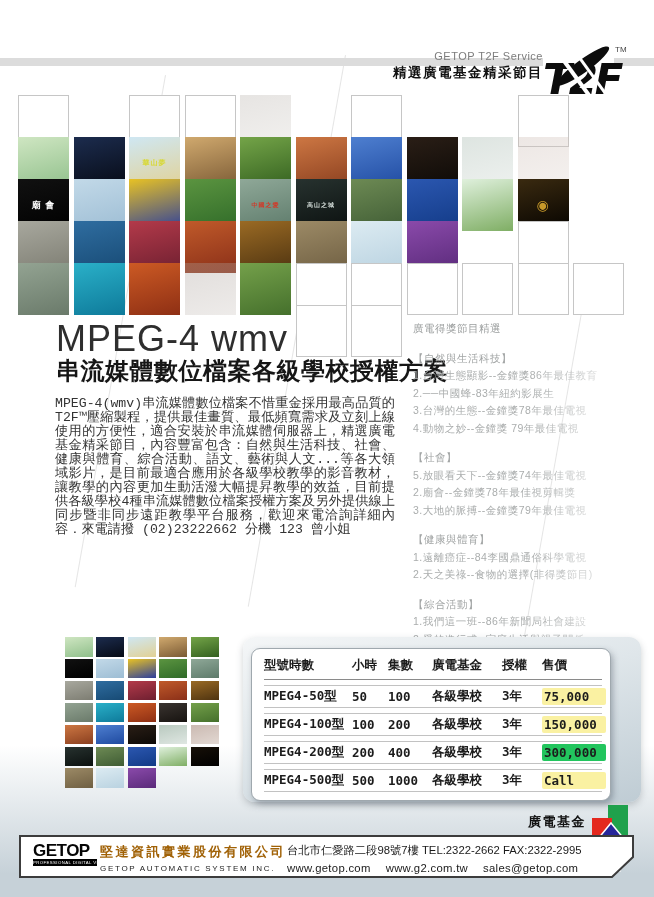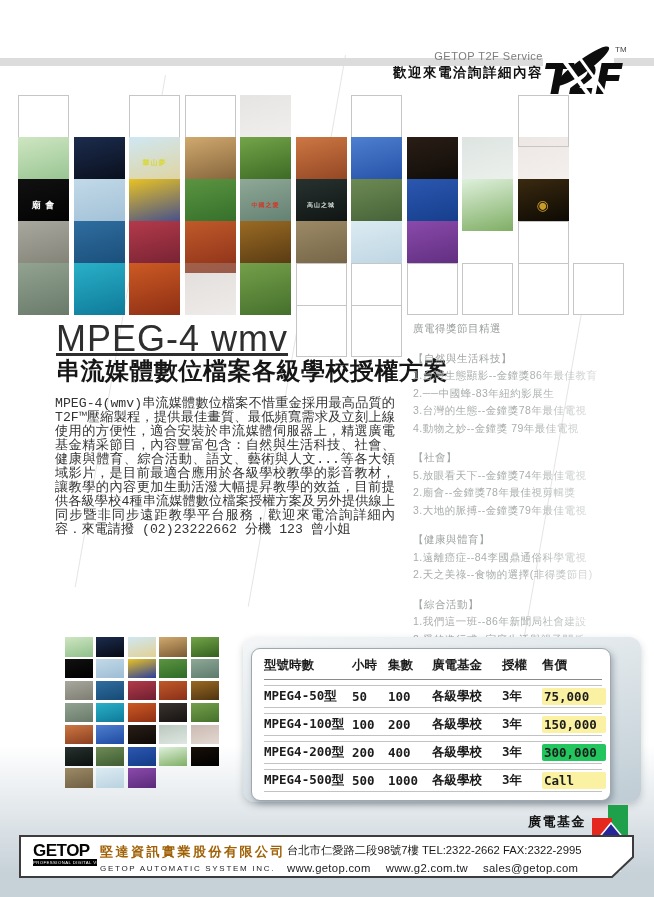--- a/index.html
+++ b/index.html
@@ -17,21 +17,21 @@
   .hdr-line2{font-size:13.5px;color:#121212;font-weight:bold;letter-spacing:1.5px;margin-top:4px;}
   .t2f-logo{position:absolute;left:543px;top:40px;}
 
   
   .cell{position:absolute;width:51px;height:52px;}
   .cell.empty{background:#fff;border:1px solid #c6c6c6;}
   .cell.faded{opacity:.35;}
   .cell-label{position:absolute;inset:0;display:flex;align-items:center;justify-content:center;font-weight:bold;letter-spacing:1px;text-align:center;}
 
   
-  .title1{position:absolute;left:56px;top:318px;font-size:36px;color:#2e2e2e;letter-spacing:1px;white-space:nowrap;text-decoration:underline;}
+  .title1{position:absolute;left:56px;top:318px;font-size:36px;color:#2e2e2e;letter-spacing:1px;white-space:nowrap;}
   .title2{position:absolute;left:56px;top:355px;font-size:24px;font-weight:bold;color:#161616;letter-spacing:.5px;white-space:nowrap;}
 
   
   .body-text{position:absolute;left:55px;top:397px;width:340px;font-size:13.2px;line-height:14px;color:#333;text-align:justify;font-family:Liberation Mono, monospace;}
 
   
   .awards{position:absolute;left:413px;top:320px;width:228px;font-size:10.5px;line-height:17.5px;color:#aaadad;letter-spacing:.5px;
     -webkit-mask-image:linear-gradient(to right,#000 50%,rgba(0,0,0,.12) 96%);
     mask-image:linear-gradient(to right,#000 50%,rgba(0,0,0,.12) 96%);}
   .award-title{color:#9b9e9e;}
@@ -76,21 +76,21 @@
 <div id="page">
 
   <div class="diag" style="left:165px;top:75px;height:520px;transform:rotate(10deg);"></div>
   <div class="diag" style="left:345px;top:55px;height:560px;transform:rotate(10deg);"></div>
   <div class="diag" style="left:585px;top:290px;height:420px;transform:rotate(10deg);"></div>
 
   <div class="band" style="left:0;width:543px;"></div>
   <div class="band" style="left:614px;width:40px;"></div>
   <div class="hdr-txt">
     <div class="hdr-line1">GETOP T2F Service</div>
-    <div class="hdr-line2">歡迎來電洽詢詳細內容</div>
+    <div class="hdr-line2">精選廣電基金精采節目</div>
   </div>
   <div class="t2f-logo">
     <svg width="86" height="70" viewBox="0 0 86 70">
       <text x="0" y="54" font-family="DejaVu Sans, Liberation Sans, sans-serif" font-size="42" font-weight="bold" font-style="italic" fill="#0d0d0d" letter-spacing="-3">T2F</text>
       <ellipse cx="40" cy="26" rx="32" ry="6.5" fill="#0d0d0d" transform="rotate(-36 40 26)"></ellipse>
       <rect x="30" y="10" width="4" height="52" fill="#ffffff" transform="rotate(-36 32 36)"></rect>
       <rect x="46" y="6" width="3" height="54" fill="#ffffff" transform="rotate(-36 47 33)"></rect>
       <text x="72" y="12" font-size="8" fill="#444">TM</text>
     </svg>
   </div>

